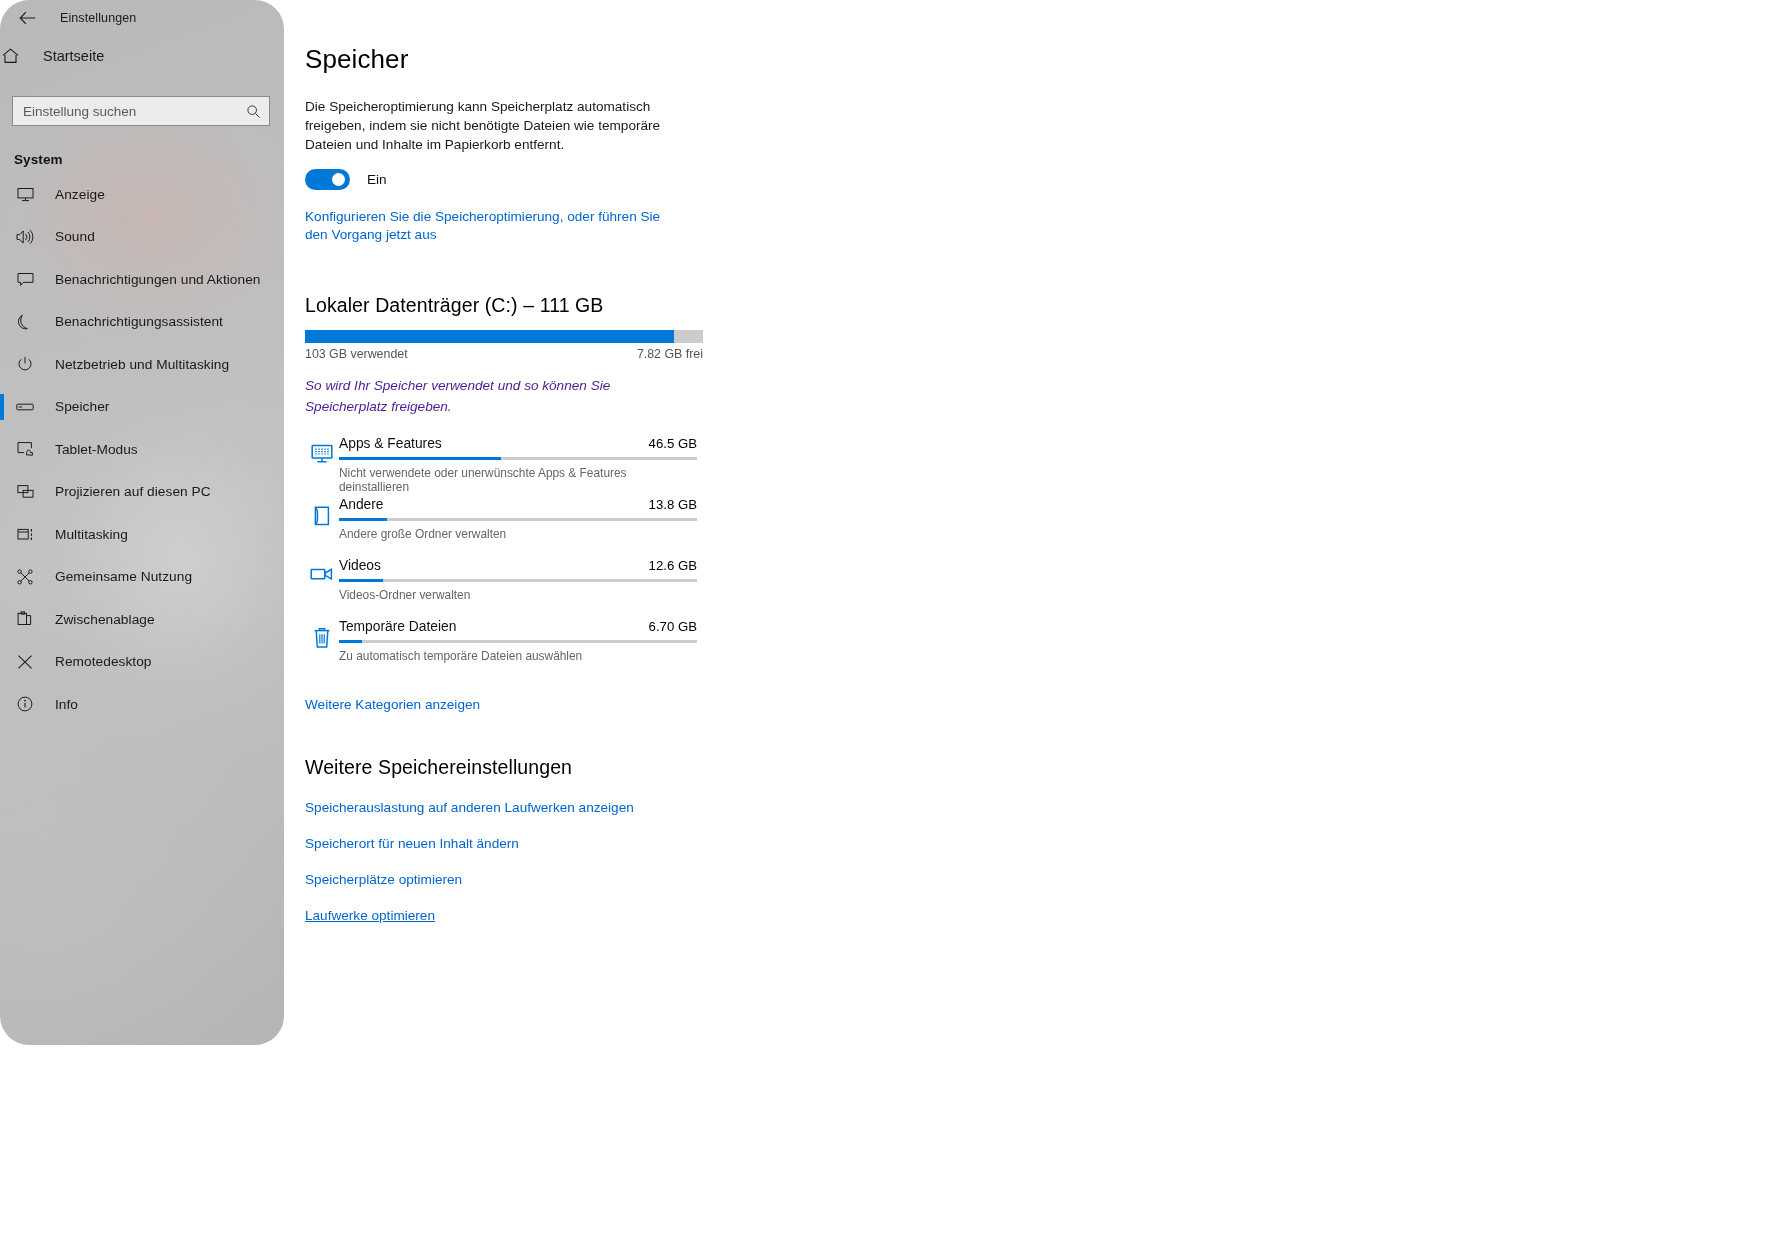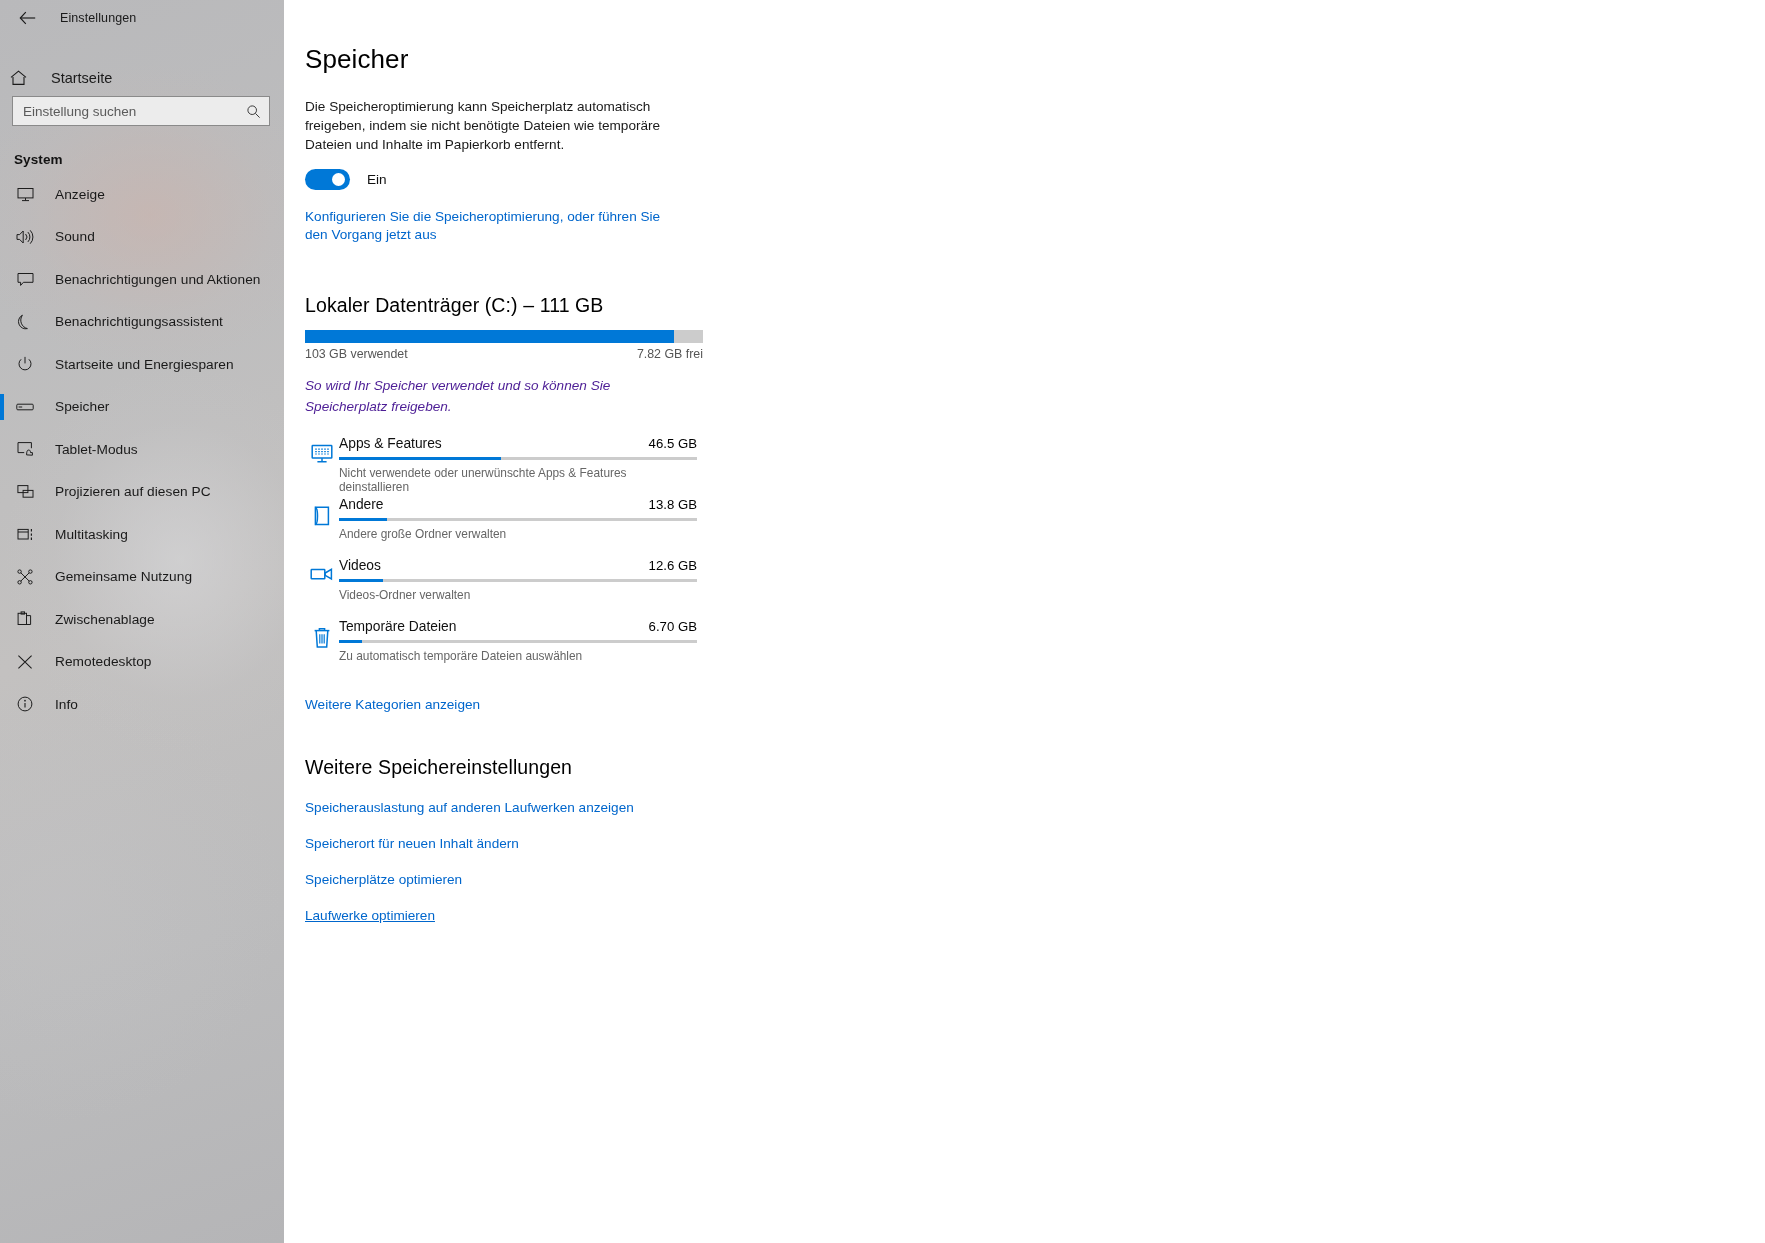--- a/index.html
+++ b/index.html
@@ -20,29 +20,30 @@
     width: 1765px;
     height: 1243px;
     display: flex;
     background: #ffffff;
   }
 
   
   #sidebar {
     position: relative;
     width: 284px;
-    height: 1243px;
+    height: 1045px;
     flex: 0 0 284px;
     background:
       radial-gradient(ellipse 230px 190px at 150px 215px, rgba(205,178,170,0.55) 0%, rgba(198,184,180,0.18) 55%, rgba(190,190,190,0) 80%),
       radial-gradient(ellipse 210px 230px at 180px 560px, rgba(214,214,216,0.65) 0%, rgba(200,200,202,0.12) 60%, rgba(190,190,190,0) 85%),
       radial-gradient(ellipse 300px 300px at 60px 900px, rgba(196,196,198,0.35) 0%, rgba(190,190,190,0) 75%),
       linear-gradient(160deg, #b9b9bb 0%, #bdbdbe 25%, #c3c1c0 50%, #bcbcbd 75%, #b5b5b7 100%);
     color: #1b1b1b;
     overflow: hidden;
+    border-radius: 29px;
   }
 
   
   #titlebar {
     height: 32px;
     display: flex;
     align-items: center;
     padding-left: 12px;
     margin-top: 2px;
   }
@@ -59,23 +60,23 @@
     font-size: 12.5px;
     color: #1a1a1a;
     margin-left: 18px;
     letter-spacing: 0.1px;
     white-space: nowrap;
   }
 
   
   .home-row {
     display: flex;
-    align-items: flex-end;
+    align-items: flex-start;
     height: 38px;
-    padding-left: 10px;
+    padding-left: 2px;
     margin-top: 14px;
     cursor: default;
   }
   .home-row .nav-ico {
     width: 28px;
     display: flex;
     justify-content: flex-start;
     align-items: center;
   }
   .home-row .nav-label {
@@ -414,21 +415,21 @@
         <span class="nav-label">Benachrichtigungsassistent</span>
       </div>
 
       <div class="nav-item">
         <span class="nav-ico">
           <svg width="16" height="16" viewBox="0 0 16 16" aria-hidden="true">
             <path d="M4.1 3.3 A6 6 0 1 0 11.9 3.3" fill="none" stroke="#1d1d1d" stroke-width="1"></path>
             <path d="M8 0.9 V7.4" stroke="#1d1d1d" stroke-width="1" fill="none"></path>
           </svg>
         </span>
-        <span class="nav-label">Startseite und Energiesparen</span>
+        <span class="nav-label">Netzbetrieb und Multitasking</span>
       </div>
 
       <div class="nav-item selected">
         <span class="nav-ico">
           <svg width="18" height="12" viewBox="0 0 18 12" aria-hidden="true">
             <rect x="0.8" y="3.2" width="16.4" height="5.6" rx="1" fill="none" stroke="#1d1d1d" stroke-width="1"></rect>
             <path d="M2.6 6 H6.2" stroke="#1d1d1d" stroke-width="1" fill="none"></path>
           </svg>
         </span>
         <span class="nav-label">Speicher</span>

